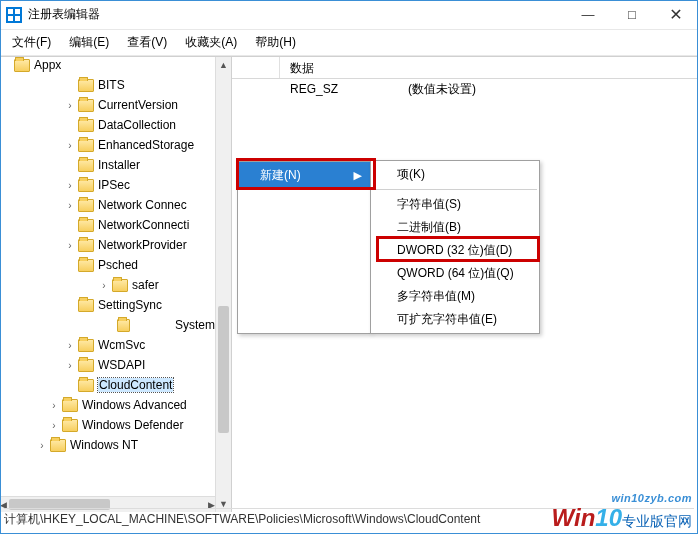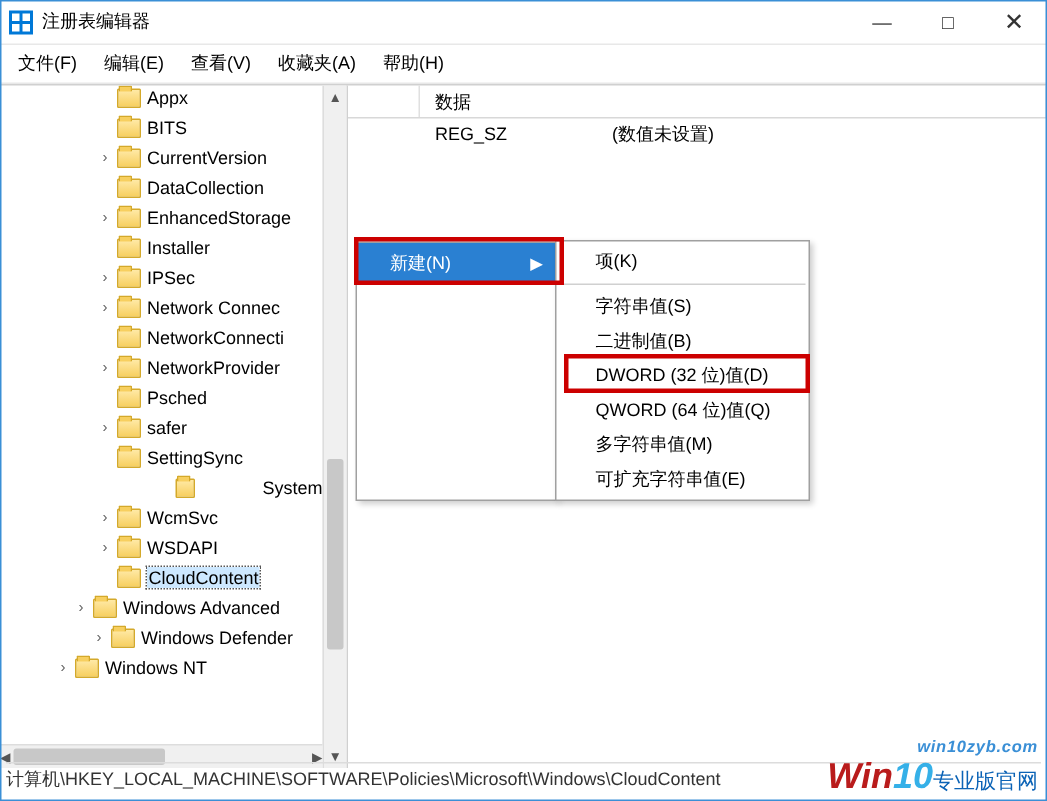--- a/index.html
+++ b/index.html
@@ -99,21 +99,21 @@
   <div class="menu-item">文件(F)</div>
   <div class="menu-item">编辑(E)</div>
   <div class="menu-item">查看(V)</div>
   <div class="menu-item">收藏夹(A)</div>
   <div class="menu-item">帮助(H)</div>
 </div>
 
 <div class="main">
   <div class="tree-pane">
     <div class="tree-inner" id="tree-inner">
-        <div class="tree-row" style="padding-left: 64px;">
+        <div class="tree-row" style="">
           <span class="twisty none"></span>
           <span class="folder"></span>
           <span class="node-label">Appx</span>
         </div>
         <div class="tree-row" style="padding-left: 64px;">
           <span class="twisty none"></span>
           <span class="folder"></span>
           <span class="node-label">BITS</span>
         </div>
         <div class="tree-row" style="padding-left: 64px;">
@@ -154,21 +154,21 @@
         <div class="tree-row" style="padding-left: 64px;">
           <span class="twisty closed"></span>
           <span class="folder"></span>
           <span class="node-label">NetworkProvider</span>
         </div>
         <div class="tree-row" style="padding-left: 64px;">
           <span class="twisty none"></span>
           <span class="folder"></span>
           <span class="node-label">Psched</span>
         </div>
-        <div class="tree-row" style="padding-left: 64px;">
+        <div class="tree-row" style="padding-left: 98px;">
           <span class="twisty closed"></span>
           <span class="folder"></span>
           <span class="node-label">safer</span>
         </div>
         <div class="tree-row" style="padding-left: 64px;">
           <span class="twisty none"></span>
           <span class="folder"></span>
           <span class="node-label">SettingSync</span>
         </div>
         <div class="tree-row" style="padding-left: 64px; gap: 41px;">
@@ -189,21 +189,21 @@
         <div class="tree-row sel" style="padding-left: 64px;">
           <span class="twisty none"></span>
           <span class="folder"></span>
           <span class="node-label">CloudContent</span>
         </div>
         <div class="tree-row" style="padding-left: 48px;">
           <span class="twisty closed"></span>
           <span class="folder"></span>
           <span class="node-label">Windows Advanced</span>
         </div>
-        <div class="tree-row" style="padding-left: 60px;">
+        <div class="tree-row" style="padding-left: 48px;">
           <span class="twisty closed"></span>
           <span class="folder"></span>
           <span class="node-label">Windows Defender</span>
         </div>
         <div class="tree-row" style="padding-left: 36px;">
           <span class="twisty closed"></span>
           <span class="folder"></span>
           <span class="node-label">Windows NT</span>
         </div>
       </div>

